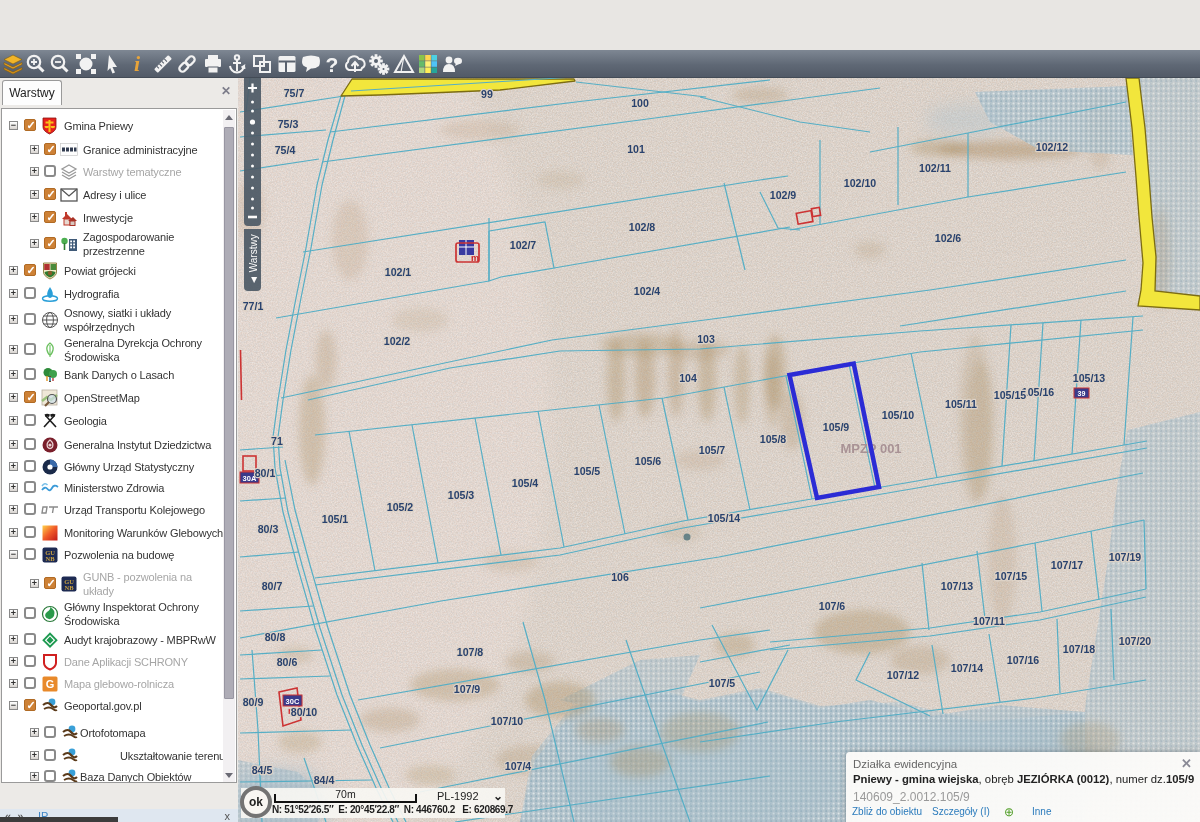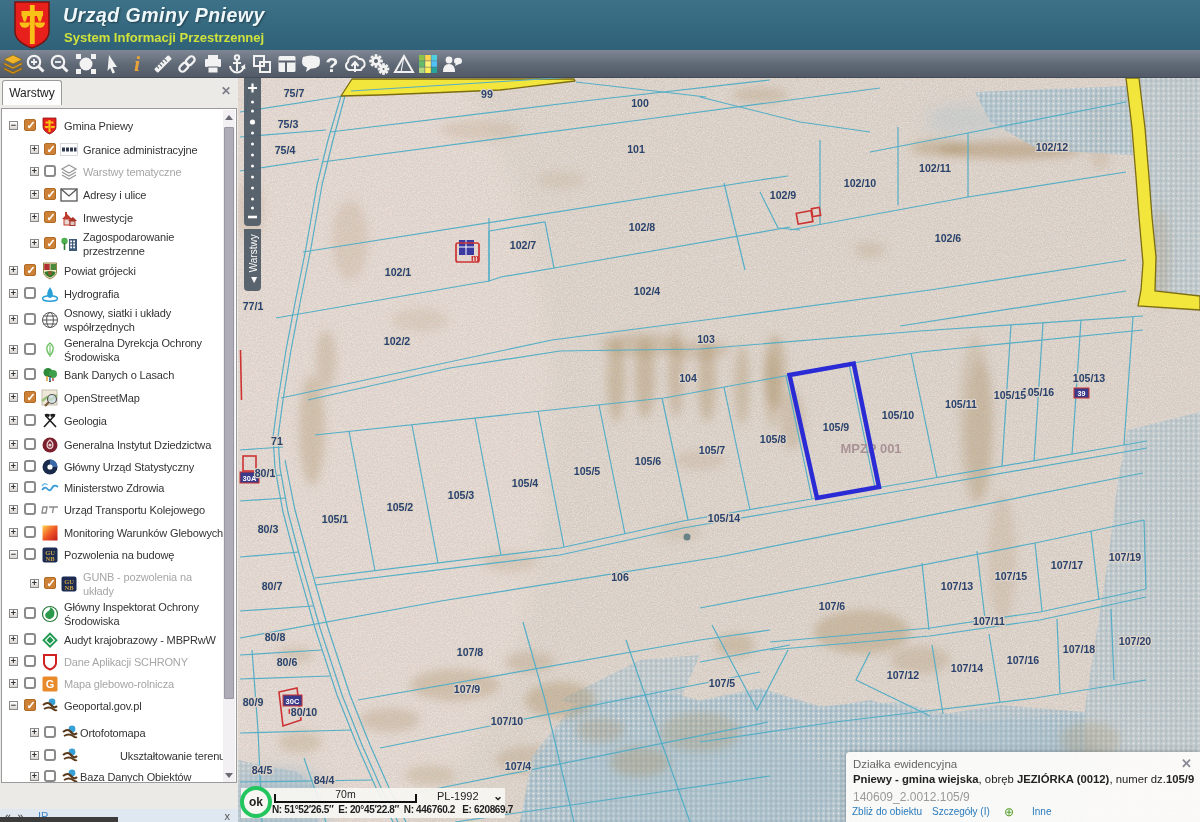--- a/index.html
+++ b/index.html
@@ -46,21 +46,21 @@
   #zoomstrip { position:absolute; left:244px; top:78px; width:17px; height:148px;
     background:#4d5a66; border-radius:0 0 4px 4px; opacity:0.92; }
   #warstab { position:absolute; left:244px; top:229px; width:17px; height:62px; background:#4d5a66;
     border-radius:0 0 4px 4px; opacity:0.92; }
   #warstab span { position:absolute; left:3.5px; top:56px; color:#fff; font-size:10px;
     transform:rotate(-90deg); transform-origin:0 0; white-space:nowrap; }
   
   #statusbar { position:absolute; left:241px; top:788px; width:264px; height:30px;
     background:rgba(248,246,242,0.93); }
   #okbtn { position:absolute; left:-1px; top:-2px; width:32px; height:32px; border-radius:50%;
-    background:#f8f6f2; border:4px solid #22c55e; color:#222; font-weight:bold; font-size:12px;
+    background:#f8f6f2; border:4px solid #737373; color:#222; font-weight:bold; font-size:12px;
     text-align:center; line-height:24px; }
   #coords { position:absolute; left:31px; top:16px; font-size:10px; letter-spacing:-0.35px; font-weight:bold; color:#1d1d1d; white-space:nowrap;text-align:center; }
   #scalebar { position:absolute; left:33px; top:1px; width:143px; height:13px; }
   #scalebar .lab { position:absolute; left:0; top:-1px; width:143px; text-align:center; font-size:10.5px; color:#222; }
   #pl92 { position:absolute; left:196px; top:2px; font-size:11px; color:#222; }
   #chev { position:absolute; left:252px; top:1px; font-size:12px; font-weight:bold; color:#222; }
   
   #infopanel { position:absolute; left:846px; top:752px; width:354px; height:70px;
     background:rgba(252,251,249,0.96); border-radius:4px 0 0 0; box-shadow:0 0 6px rgba(0,0,0,0.25);
     font-size:12px; }
@@ -338,33 +338,20 @@
 <text x="1135" y="645">107/20</text>
 <text x="262" y="774">84/5</text>
 <text x="324" y="784">84/4</text>
 </g>
 <circle cx="687" cy="537" r="3.5" fill="#55777e" opacity="0.85"></circle>
 <text x="871" y="453" font-size="13" font-weight="bold" fill="#a89295" text-anchor="middle" font-family="Liberation Sans, sans-serif">MPZP 001</text>
 <polygon points="789.5,375 853.7,363.6 879,487 817,498" fill="none" stroke="#2b2bd5" stroke-width="4.5" stroke-linejoin="miter"></polygon>
 </svg>
   </div>
 
-  <div id="header">
-    <svg id="shield" width="38" height="48" viewBox="0 0 38 48">
-      <path d="M2 1 H36 V30 Q36 41 19 47 Q2 41 2 30 Z" fill="#e8201c" stroke="#7a1210" stroke-width="1.5"></path>
-      <rect x="16.9" y="4" width="4.8" height="39" fill="#f9c118"></rect>
-      <rect x="8.5" y="10" width="21.5" height="5" fill="#f9c118"></rect>
-      <path d="M9 15 L14.5 15 L12.8 20.5 L10.7 20.5 Z" fill="#f9c118"></path>
-      <path d="M24 15 L29.5 15 L27.8 20.5 L25.7 20.5 Z" fill="#f9c118"></path>
-      <path d="M6.6 21.5 a5.2 5.2 0 0 0 10.4 0 Z" fill="#f9c118"></path>
-      <path d="M21.6 21.5 a5.2 5.2 0 0 0 10.4 0 Z" fill="#f9c118"></path>
-    </svg>
-    <div id="htitle">Urząd Gminy Pniewy</div>
-    <div id="hsub">System Informacji Przestrzennej</div>
-  </div>
 
   <div id="toolbar">
   <svg width="1200" height="28" viewBox="0 0 1200 28">
         <g transform="translate(13,14)">
           <g stroke="#7a5a10" stroke-width="0.6">
             <path d="M0 -9 L9 -4.5 L0 0 L-9 -4.5 Z" fill="#f0b429"></path>
             <path d="M-9 -1.5 L0 3 L9 -1.5 L9 0.5 L0 5 L-9 0.5 Z" fill="#e8a020"></path>
             <path d="M-9 3.5 L0 8 L9 3.5 L9 5.5 L0 10 L-9 5.5 Z" fill="#d89018"></path>
           </g>
         </g>

